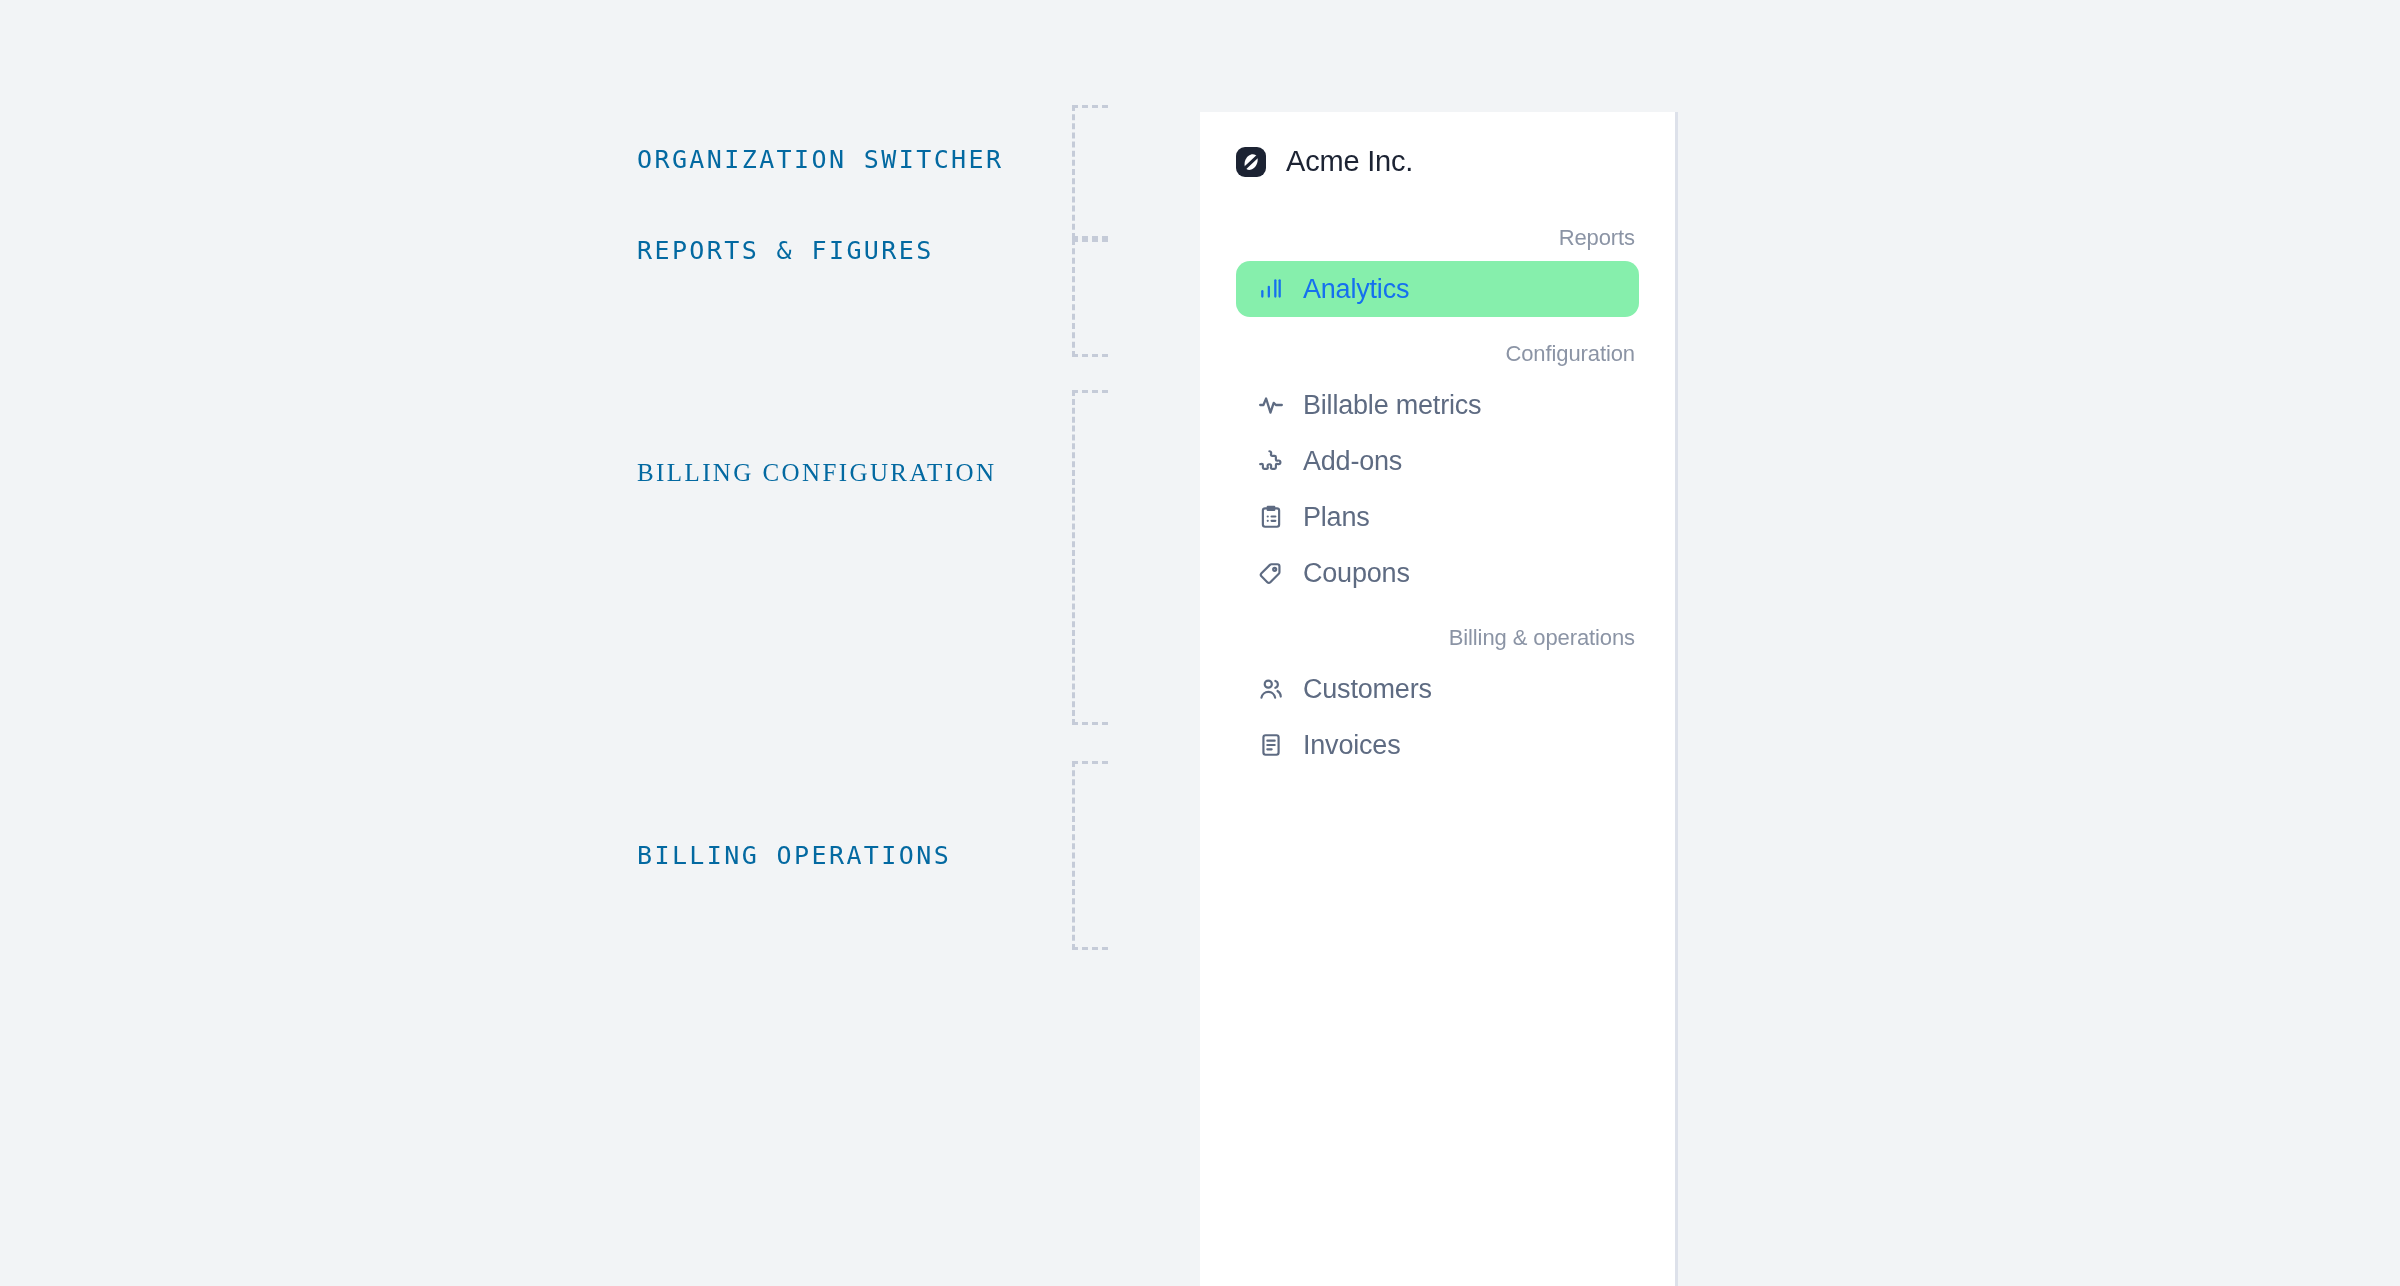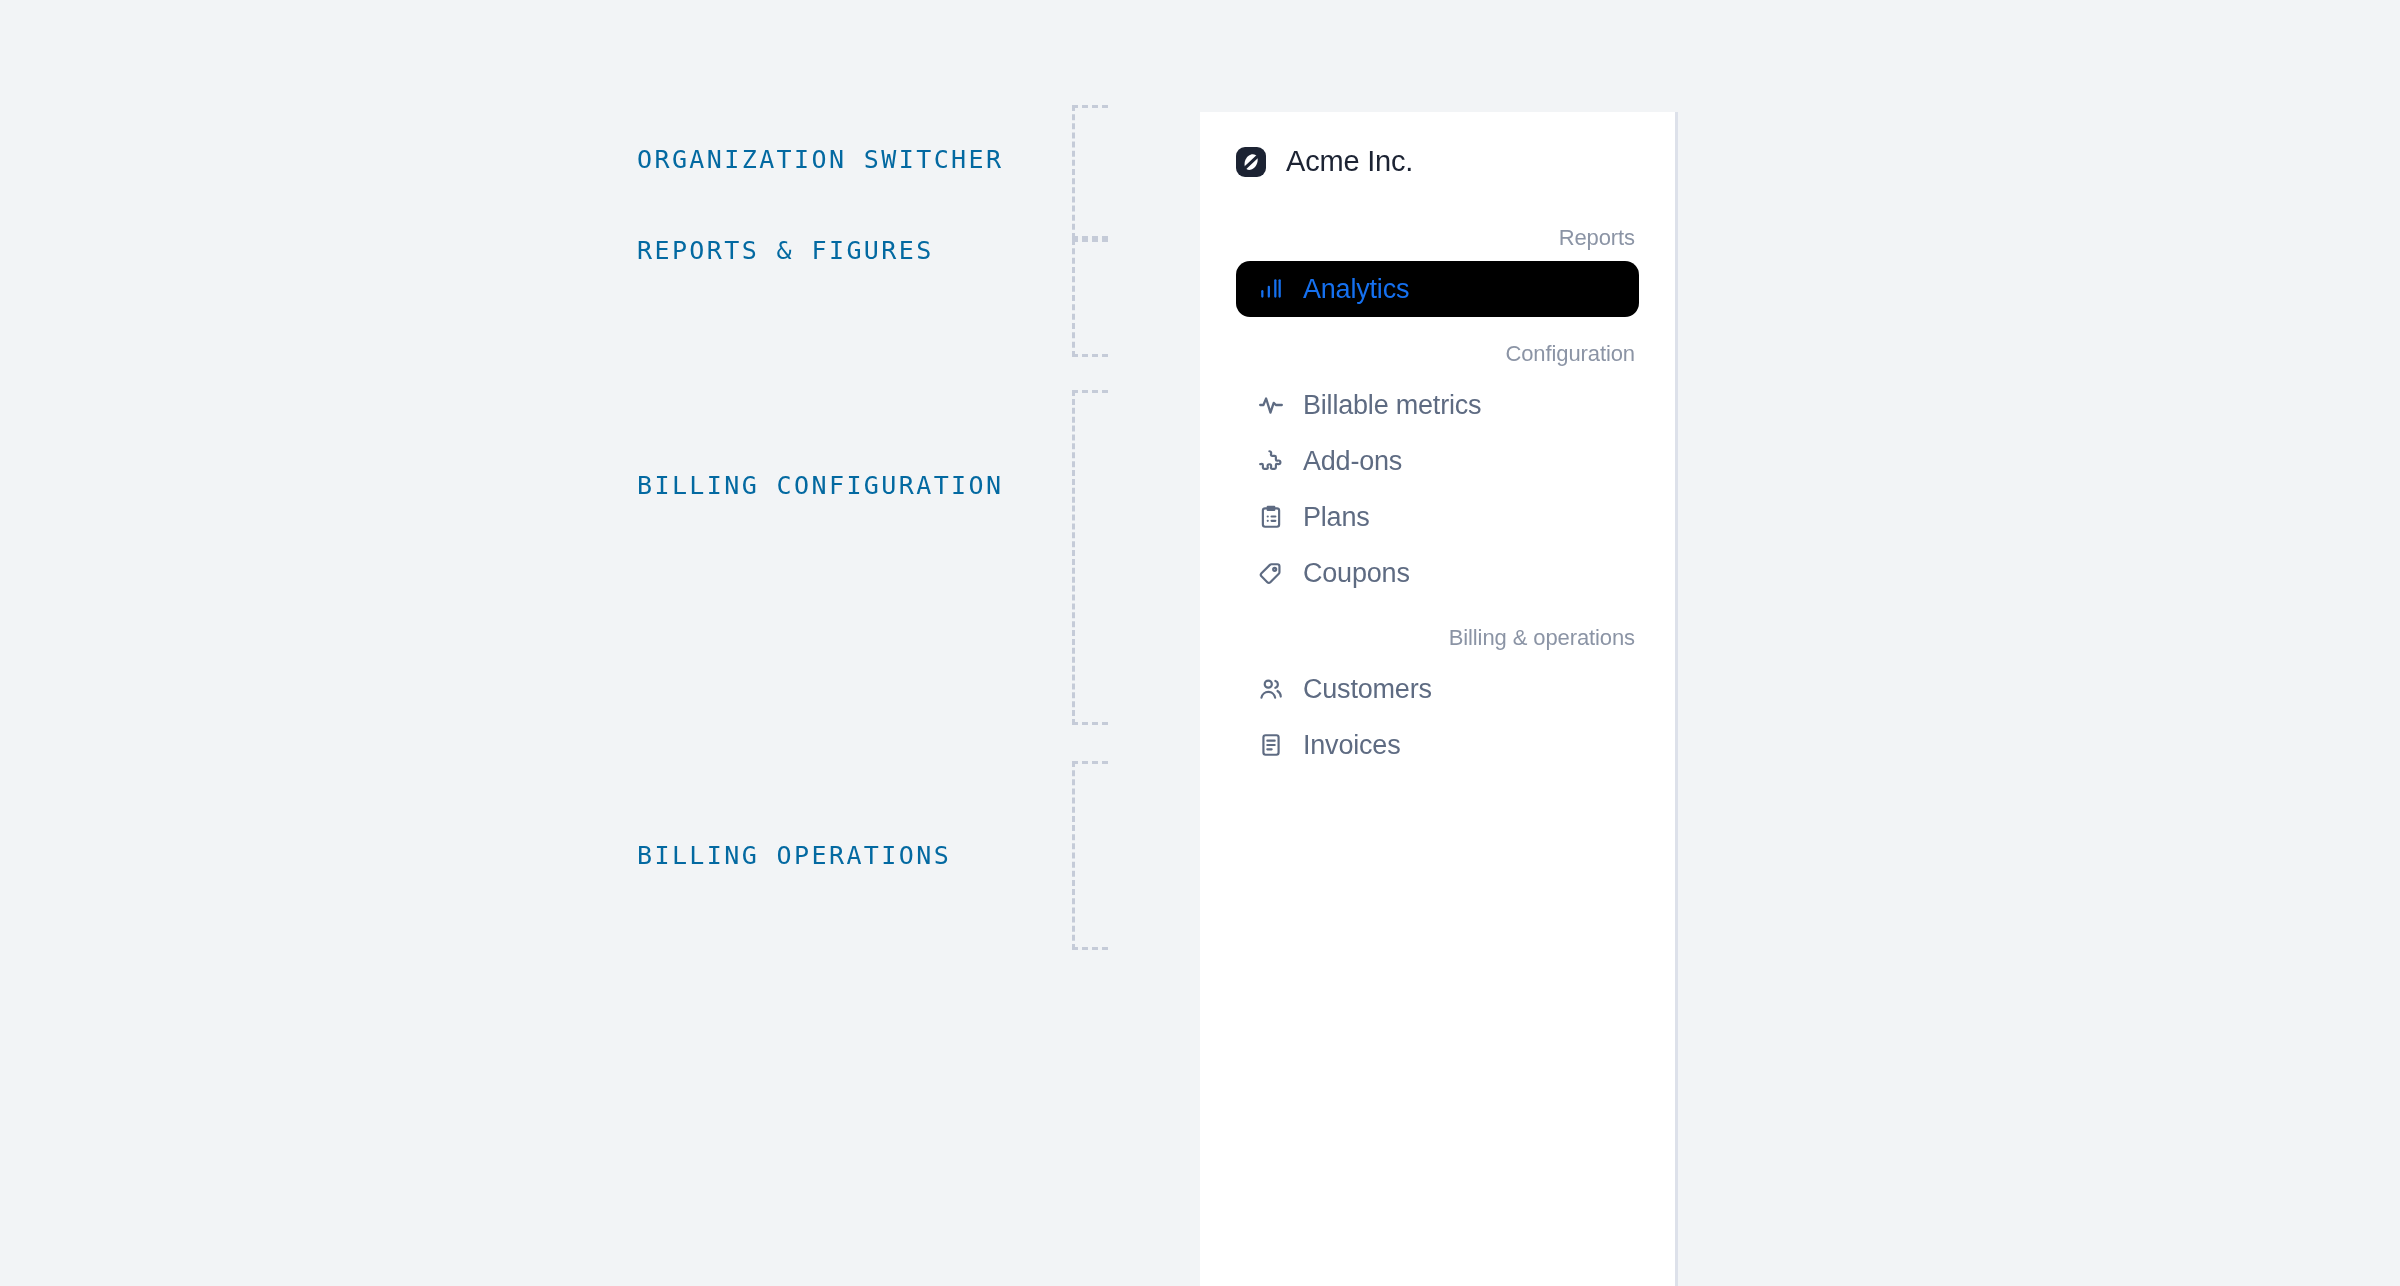--- a/index.html
+++ b/index.html
@@ -105,21 +105,21 @@
     height: 56px;
     padding: 0 22px;
     border-radius: 14px;
     box-sizing: border-box;
     color: #5e6b82;
     font-size: 27px;
     letter-spacing: -0.2px;
     cursor: pointer;
   }
   .nav-item.active {
-    background: #000000;
+    background: #86efac;
     color: #1570ef;
   }
   .nav-item .nav-icon {
     width: 26px;
     height: 26px;
     flex: 0 0 26px;
     display: flex;
     align-items: center;
     justify-content: center;
   }
@@ -127,21 +127,21 @@
   .nav-label { line-height: 1; }
 </style>
 </head>
 <body>
 
 <div id="annotations">
     <div class="anno-label" style="left: 637px; top: 147px;">ORGANIZATION SWITCHER</div>
     <div class="anno-bracket" style="top: 105px; height: 134px;"></div>
     <div class="anno-label" style="left: 637px; top: 238px;">REPORTS &amp; FIGURES</div>
     <div class="anno-bracket" style="top: 239px; height: 118px;"></div>
-    <div class="anno-label" style="left: 637px; top: 473px;">BILLING CONFIGURATION</div>
+    <div class="anno-label" style="left: 637px; top: 460px; font-family: Liberation Serif, serif;">BILLING CONFIGURATION</div>
     <div class="anno-bracket" style="top: 390px; height: 335px;"></div>
     <div class="anno-label" style="left: 637px; top: 843px;">BILLING OPERATIONS</div>
     <div class="anno-bracket" style="top: 761px; height: 189px;"></div>
   </div>
 
 <div id="sidebar">
 
   <div class="org-switcher">
     <span class="org-logo">
       <svg width="30" height="30" viewBox="0 0 30 30">

